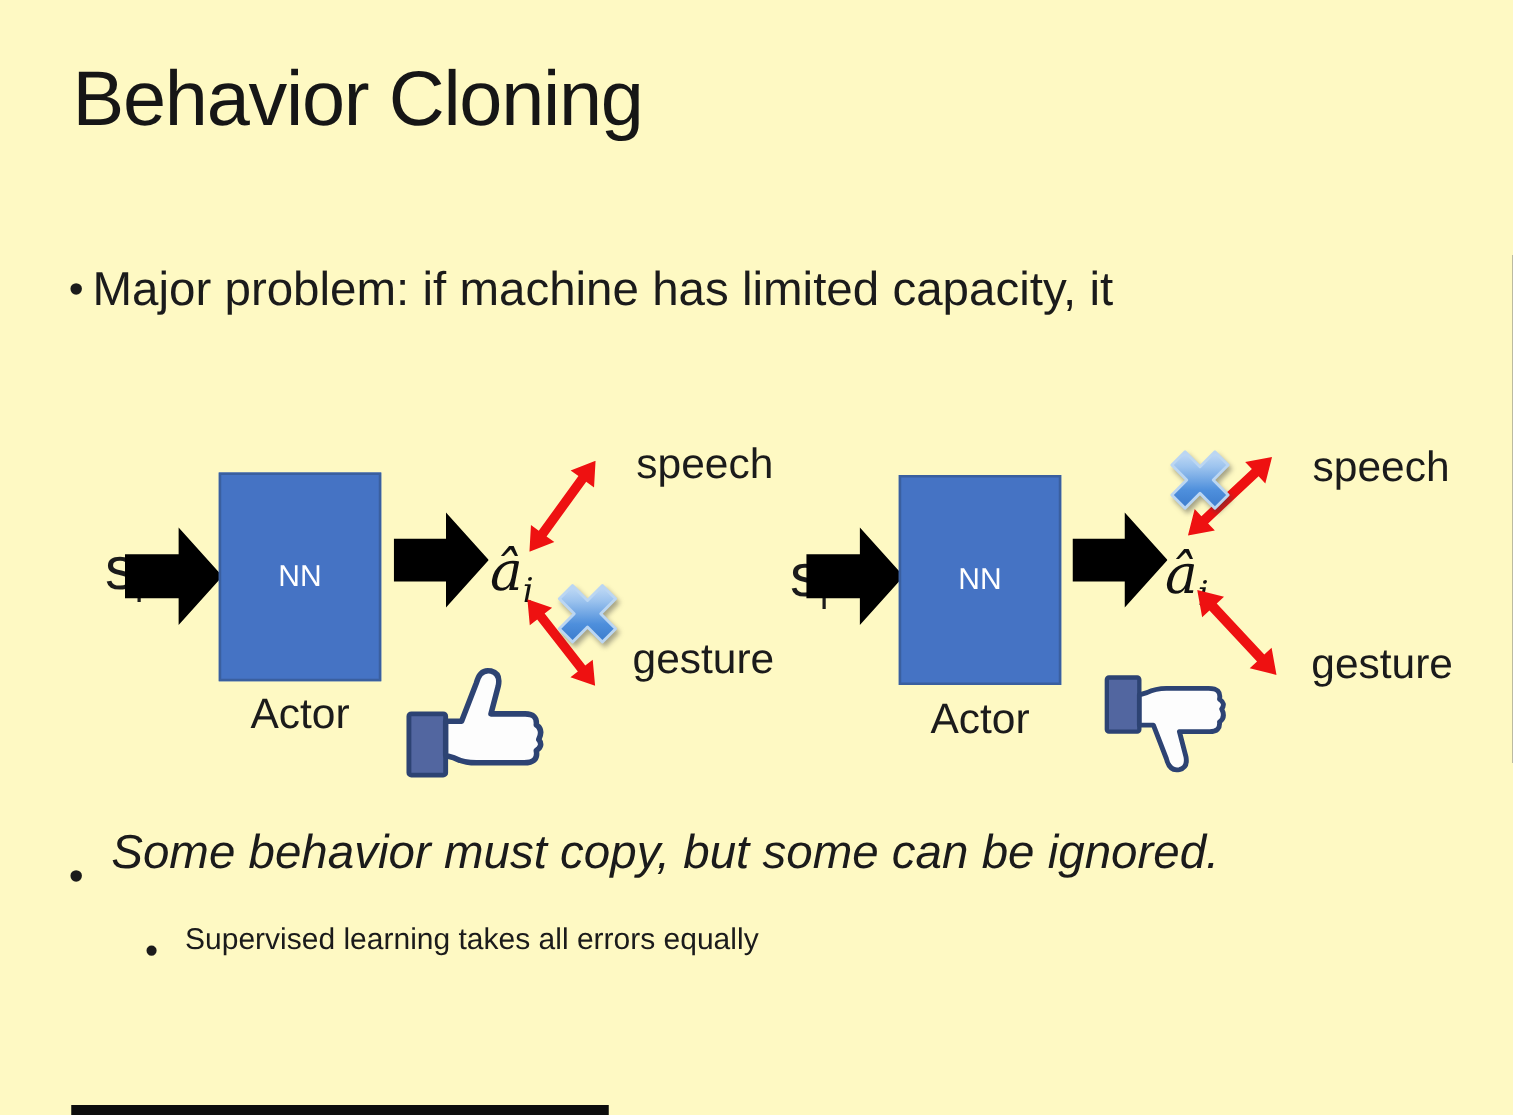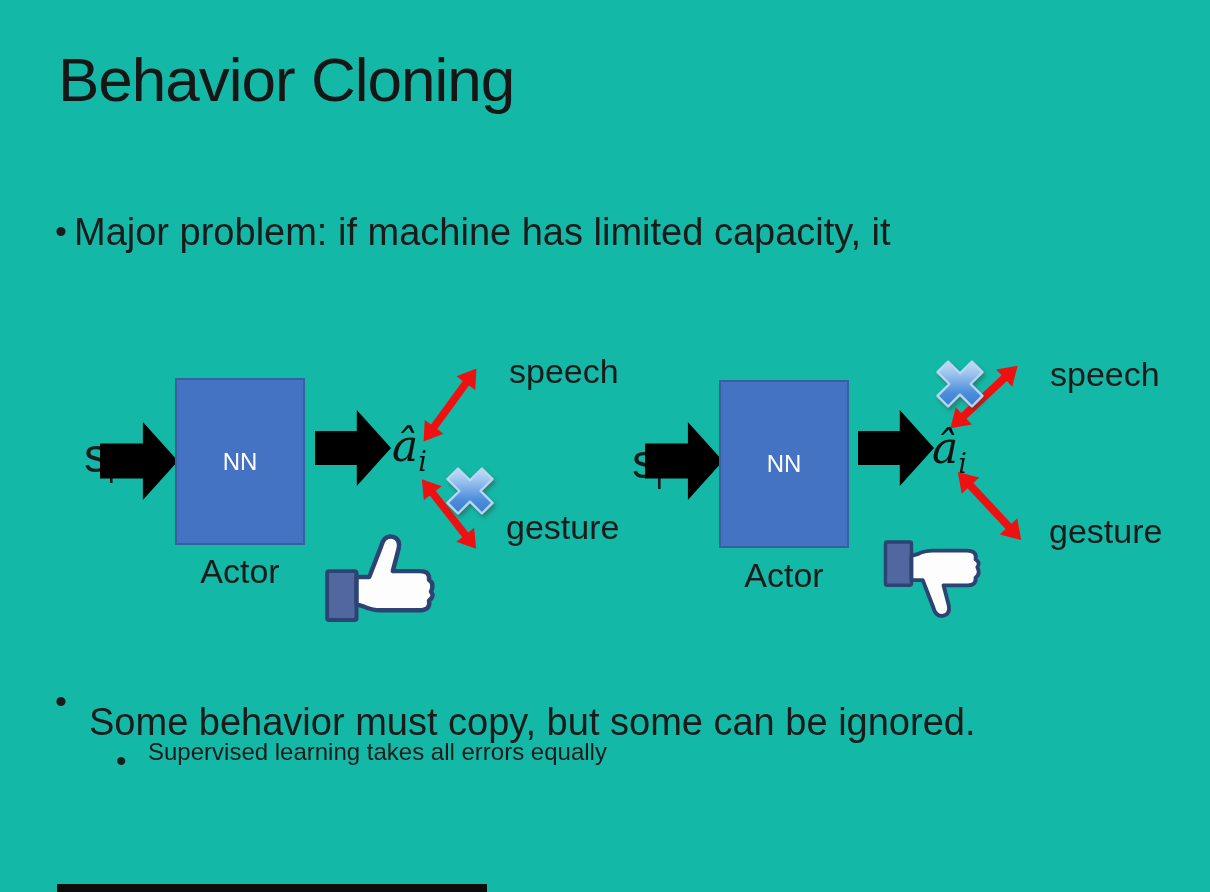--- a/index.html
+++ b/index.html
@@ -1,27 +1,27 @@
 <!DOCTYPE html>
 <html style="--text: #1b1b1b; --nn_box: #4573C4; --nn_border: #3A5F9F; --arrow_black: #000000; --arrow_red: #EE1111; --thumb_outline: #2D4373; --thumb_sleeve: #5266A0; --thumb_hand: #FDFDFD; --x_icon_blue: #4A8FE0;"><head>
 <meta charset="utf-8">
 <style>
   html,body { margin:0; padding:0; background:#888; }
   .slide {
     position:relative; width:1210px; height:892px; margin:0 auto;
-    background:#14b8a6; overflow:hidden;
+    background:#fef9c3; overflow:hidden;
     font-family:"Liberation Sans", sans-serif; color:var(--text,#1b1b1b);
   }
   .abs { position:absolute; }
   .title { left:58px; top:44px; font-size:62px; font-weight:400; letter-spacing:-1px; color:#161616; }
   .bullet-marker { font-size:34px; }
   .body-text { font-size:38px; line-height:52px; }
   .sub-text  { font-size:24px; }
   sub { font-size:0.62em; line-height:0; }
-  .math { font-family:"DejaVu Serif", serif; font-style:italic; font-size:44px; color:#111; }
+  .math { font-family:"DejaVu Serif", serif; font-style:italic; font-size:44px; color:#111;margin-top:12px; }
   .state-label { font-size:48px;margin-left:42px; }
   .nn-box {
     background:var(--nn_box,#4573C4); border:2px solid var(--nn_border,#3A5F9F);
     display:flex; align-items:center; justify-content:center; box-sizing:border-box;
   }
   .nn-label { color:#ffffff; font-size:24px; }
   .caption { font-size:34px; text-align:center; }
   .io-label { font-size:34px;margin-left:28px; }
   .dbl-arrow { position:absolute; }
   .xicon { filter:drop-shadow(2px 3px 2px rgba(60,60,60,0.45)); }
@@ -129,19 +129,19 @@
         <use href="#dblArrow"></use>
       </svg>
     <div class="abs io-label" style="left:1021px; top:512px;">gesture</div>
 
     <svg class="abs" style="left:882px; top:532px; transform:scaleY(-1);" width="104" height="98" viewBox="0 0 120 98">
         <use href="#thumb"></use>
       </svg>
   </div>
 
   <div class="abs bullet-marker" style="left:55px; top:682px;">•</div>
-  <div class="abs body-text" style="left:89px; top:696px; width:1080px;">Some behavior must copy, but some can be ignored.</div>
+  <div class="abs body-text" style="left:89px; top:656px; width:1080px;font-style:italic;">Some behavior must copy, but some can be ignored.</div>
 
   <div class="abs bullet-marker" style="left:116px; top:744px; font-size:30px;">•</div>
   <div class="abs sub-text" style="left:148px; top:738px; width:980px;">Supervised learning takes all errors equally</div>
 
   <div class="abs bottom-bar"></div>
 </div>
 
 </body></html>

